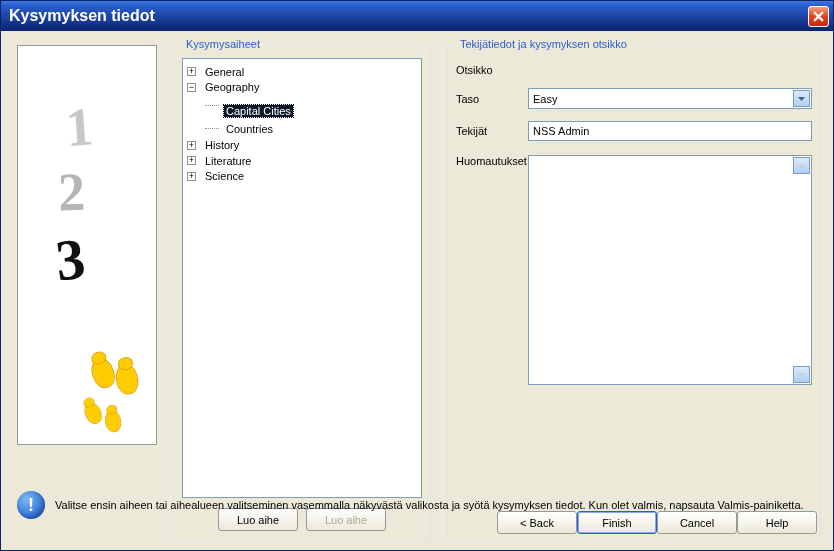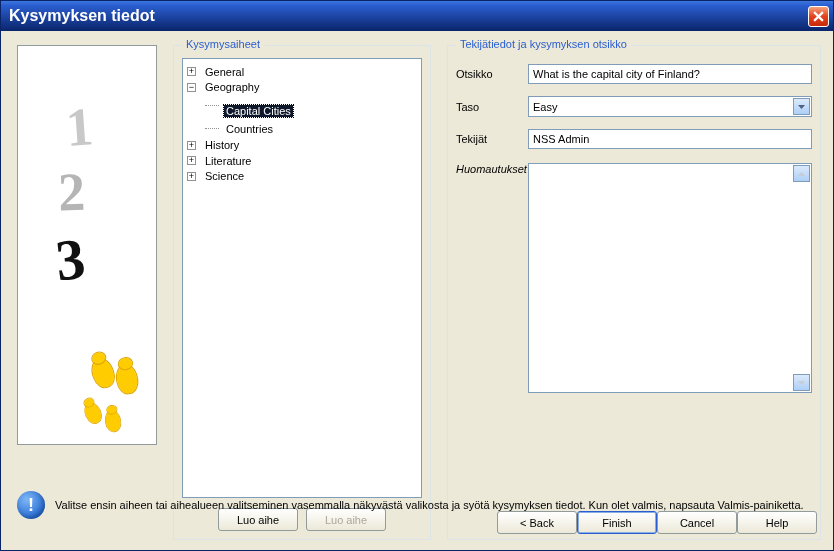--- a/index.html
+++ b/index.html
@@ -50,21 +50,21 @@
   .topic-buttons button { width: 110px; height: 22px; }
 
   .details { flex: 1; display: flex; flex-direction: column; }
   .form-row { display: flex; align-items: center; margin: 6px 0; }
   .form-row label { width: 72px; color: #000; }
   .form-row input[type=text] { flex: 1; height: 20px; border: 1px solid #7F9DB9; padding: 1px 4px; font: inherit; }
   .select { flex: 1; height: 21px; border: 1px solid #7F9DB9; background: #fff; display: flex; align-items: center; padding-left: 4px; position: relative; cursor: default; }
   .select .dd { position: absolute; right: 1px; top: 1px; width: 17px; height: 17px; background: linear-gradient(to bottom, #DBEAFB, #AECFF7); border: 1px solid #7F9DB9; display:flex; align-items:center; justify-content:center; }
   .select .dd svg { width: 7px; height: 4px; }
   .notes-row { display: flex; margin-top: 8px; flex: 1; }
-  .notes-row label { width: 72px; font-style: italic; }
+  .notes-row label { width: 72px; }
   .notes-box { flex: 1; height: 230px; border: 1px solid #7F9DB9; background: #fff; position: relative; }
   .notes-box .scroll-up, .notes-box .scroll-down { position: absolute; right: 1px; width: 17px; height: 17px; background: linear-gradient(to bottom,#DBEAFB,#AECFF7); border:1px solid #7F9DB9; display:flex; align-items:center; justify-content:center; }
   .notes-box .scroll-up { top: 1px; }
   .notes-box .scroll-down { bottom: 1px; }
 
   .info-row { position: absolute; left: 16px; right: 16px; top: 460px; display: flex; align-items: center; gap: 10px; }
   .info-icon { width: 28px; height: 28px; border-radius: 50%; background: radial-gradient(circle at 35% 30%, #7FB7F5, #2A6ED5 70%); display:flex; align-items:center; justify-content:center; color:#fff; font-weight:bold; font-size:18px; flex-shrink:0; box-shadow: inset -2px -2px 4px rgba(0,0,0,.25);}
   .info-text { flex: 1; color: #000; }
 
   .footer { position: absolute; right: 16px; bottom: 16px; display: flex; gap: 0; }
@@ -142,21 +142,20 @@
         <button class="std">Luo aihe</button>
         <button class="std" disabled="">Luo aihe</button>
       </div>
     </div>
 
     <div class="group details">
       <span class="group-title">Tekijätiedot ja kysymyksen otsikko</span>
 
       <div class="form-row">
         <label>Otsikko</label>
-        <input type="text" value="What is the capital city of Finland?" style="">
       </div>
       <div class="form-row">
         <label>Taso</label>
         <div class="select">
           <span>Easy</span>
           <div class="dd">
             <svg viewBox="0 0 7 4">
                 <path d="M0 0 L3.5 4 L7 0 Z" fill="#4D6185"></path>
               </svg>
           </div>

